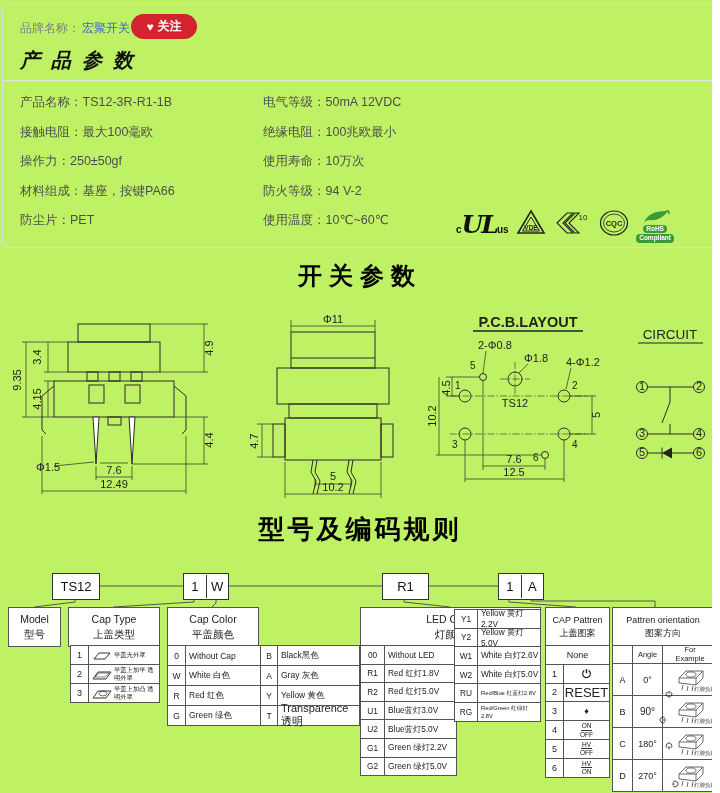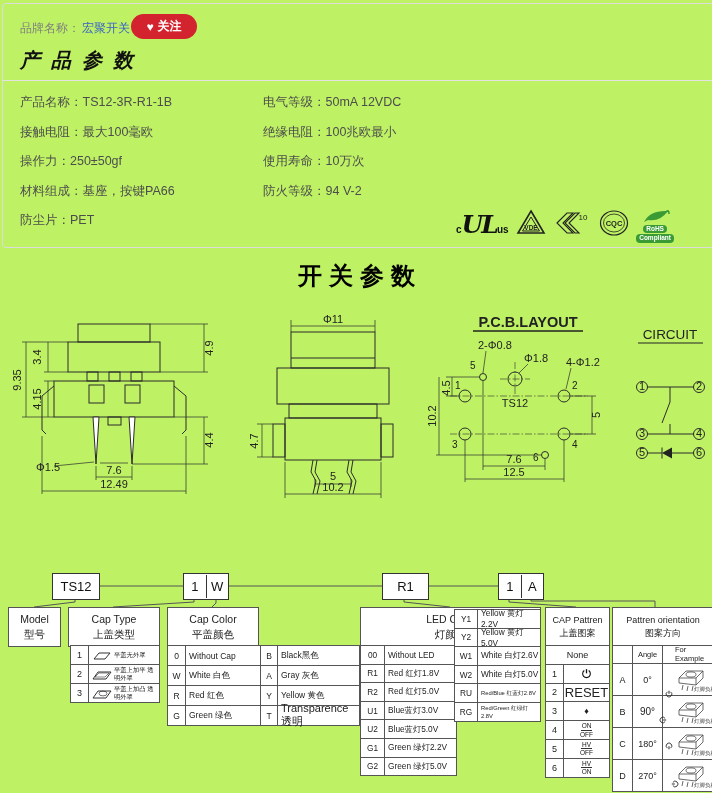--- a/index.html
+++ b/index.html
@@ -79,20 +79,21 @@
     <div>接触电阻：最大100毫欧</div>
     <div>操作力：250±50gf</div>
     <div>材料组成：基座，按键PA66</div>
     <div>防尘片：PET</div>
   </div>
   <div class="abs pcol" style="left:263px">
     <div>电气等级：50mA 12VDC</div>
     <div>绝缘电阻：100兆欧最小</div>
     <div>使用寿命：10万次</div>
     <div>防火等级：94 V-2</div>
+    <div>使用温度：10℃~60℃</div>
   </div>
 
   <div class="abs certs">
     <div class="cert">
       <span class="ul-c">c</span>
       <span class="ul-main">UL</span>
       <span class="ul-us">us</span>
     </div>
     <span>
       <svg width="30" height="28" viewBox="0 0 30 28">
@@ -287,20 +288,21 @@
     <g style="font-size:7.5px" text-anchor="middle">
       <text x="20" y="63.6">1</text>
       <text x="77" y="63.6">2</text>
       <text x="20" y="110.6">3</text>
       <text x="77" y="110.6">4</text>
       <text x="20" y="129.6">5</text>
       <text x="77" y="129.6">6</text>
     </g>
   </svg>
 
+  <div class="abs h-coding">型号及编码规则</div>
 
   <svg class="abs" style="left:0;top:560px" width="720" height="92" viewBox="0 0 720 92">
     <g fill="none" stroke="#555" stroke-width="1">
       <line x1="99" y1="26" x2="183" y2="26"></line>
       <line x1="227" y1="26" x2="382" y2="26"></line>
       <line x1="427" y1="26" x2="498" y2="26"></line>
       <polyline points="75,38 75,42 34,47"></polyline>
       <polyline points="194,38 194,42 113,47"></polyline>
       <polyline points="216,38 216,43 212,47"></polyline>
       <polyline points="404,38 404,42 450,47"></polyline>
@@ -512,21 +514,21 @@
             <span>ON</span>
           </span>
         </span>
     </div>
   </div>
 
   <div class="abs tbl" style="left:612px;top:645px;width:104px">
     <div class="trow" style="height:17px;font-size:7.5px">
       <span class="tc" style="width:19px"></span>
       <span class="tc" style="width:29px">Angle</span>
-      <span class="tc" style="flex:1;text-align:left;line-height:1.1;padding:0 12px">For Example</span>
+      <span class="tc" style="flex:1;text-align:center;line-height:1.1;padding:0 12px">For Example</span>
     </div>
     <div class="trow" style="height:31px">
       <span class="tc" style="width:19px;font-size:9px">A</span>
       <span class="tc" style="width:29px;font-size:9px">0°</span>
       <span class="tc ex-cell" style="flex:1">
         <svg width="34" height="27" viewBox="0 0 34 27">
             <g fill="none" stroke="#444" stroke-width="0.8">
               <polygon points="6,12 13,5 30,5 23,12"></polygon>
               <ellipse cx="18" cy="8.5" rx="5" ry="2.6"></ellipse>
               <line x1="6" y1="12" x2="6" y2="17"></line>

